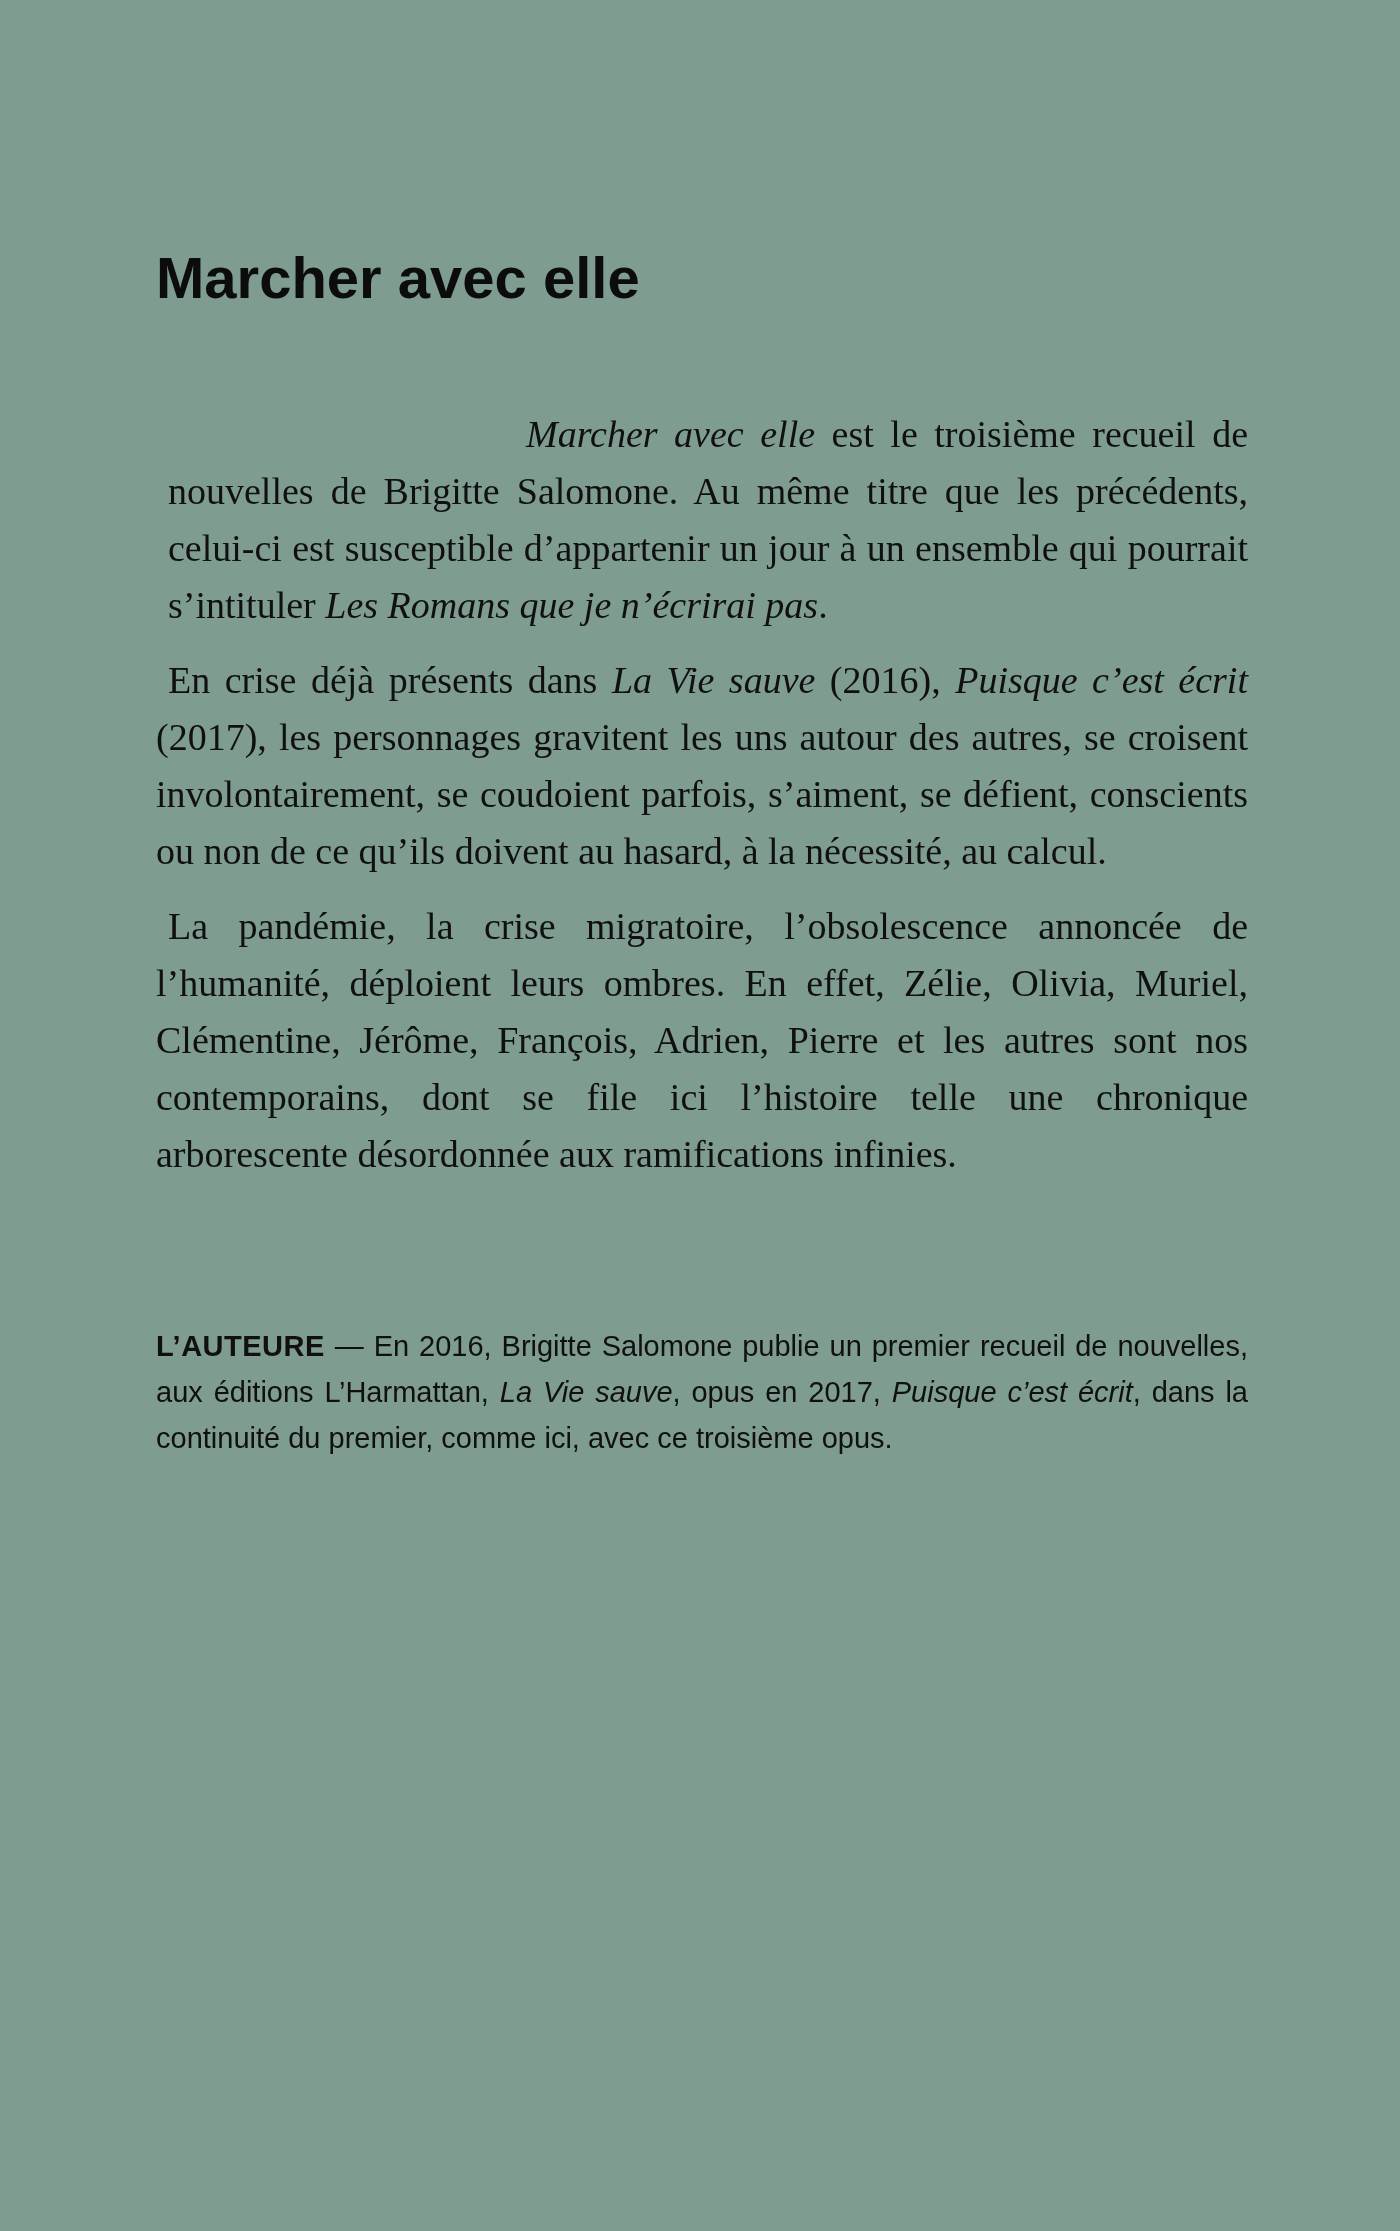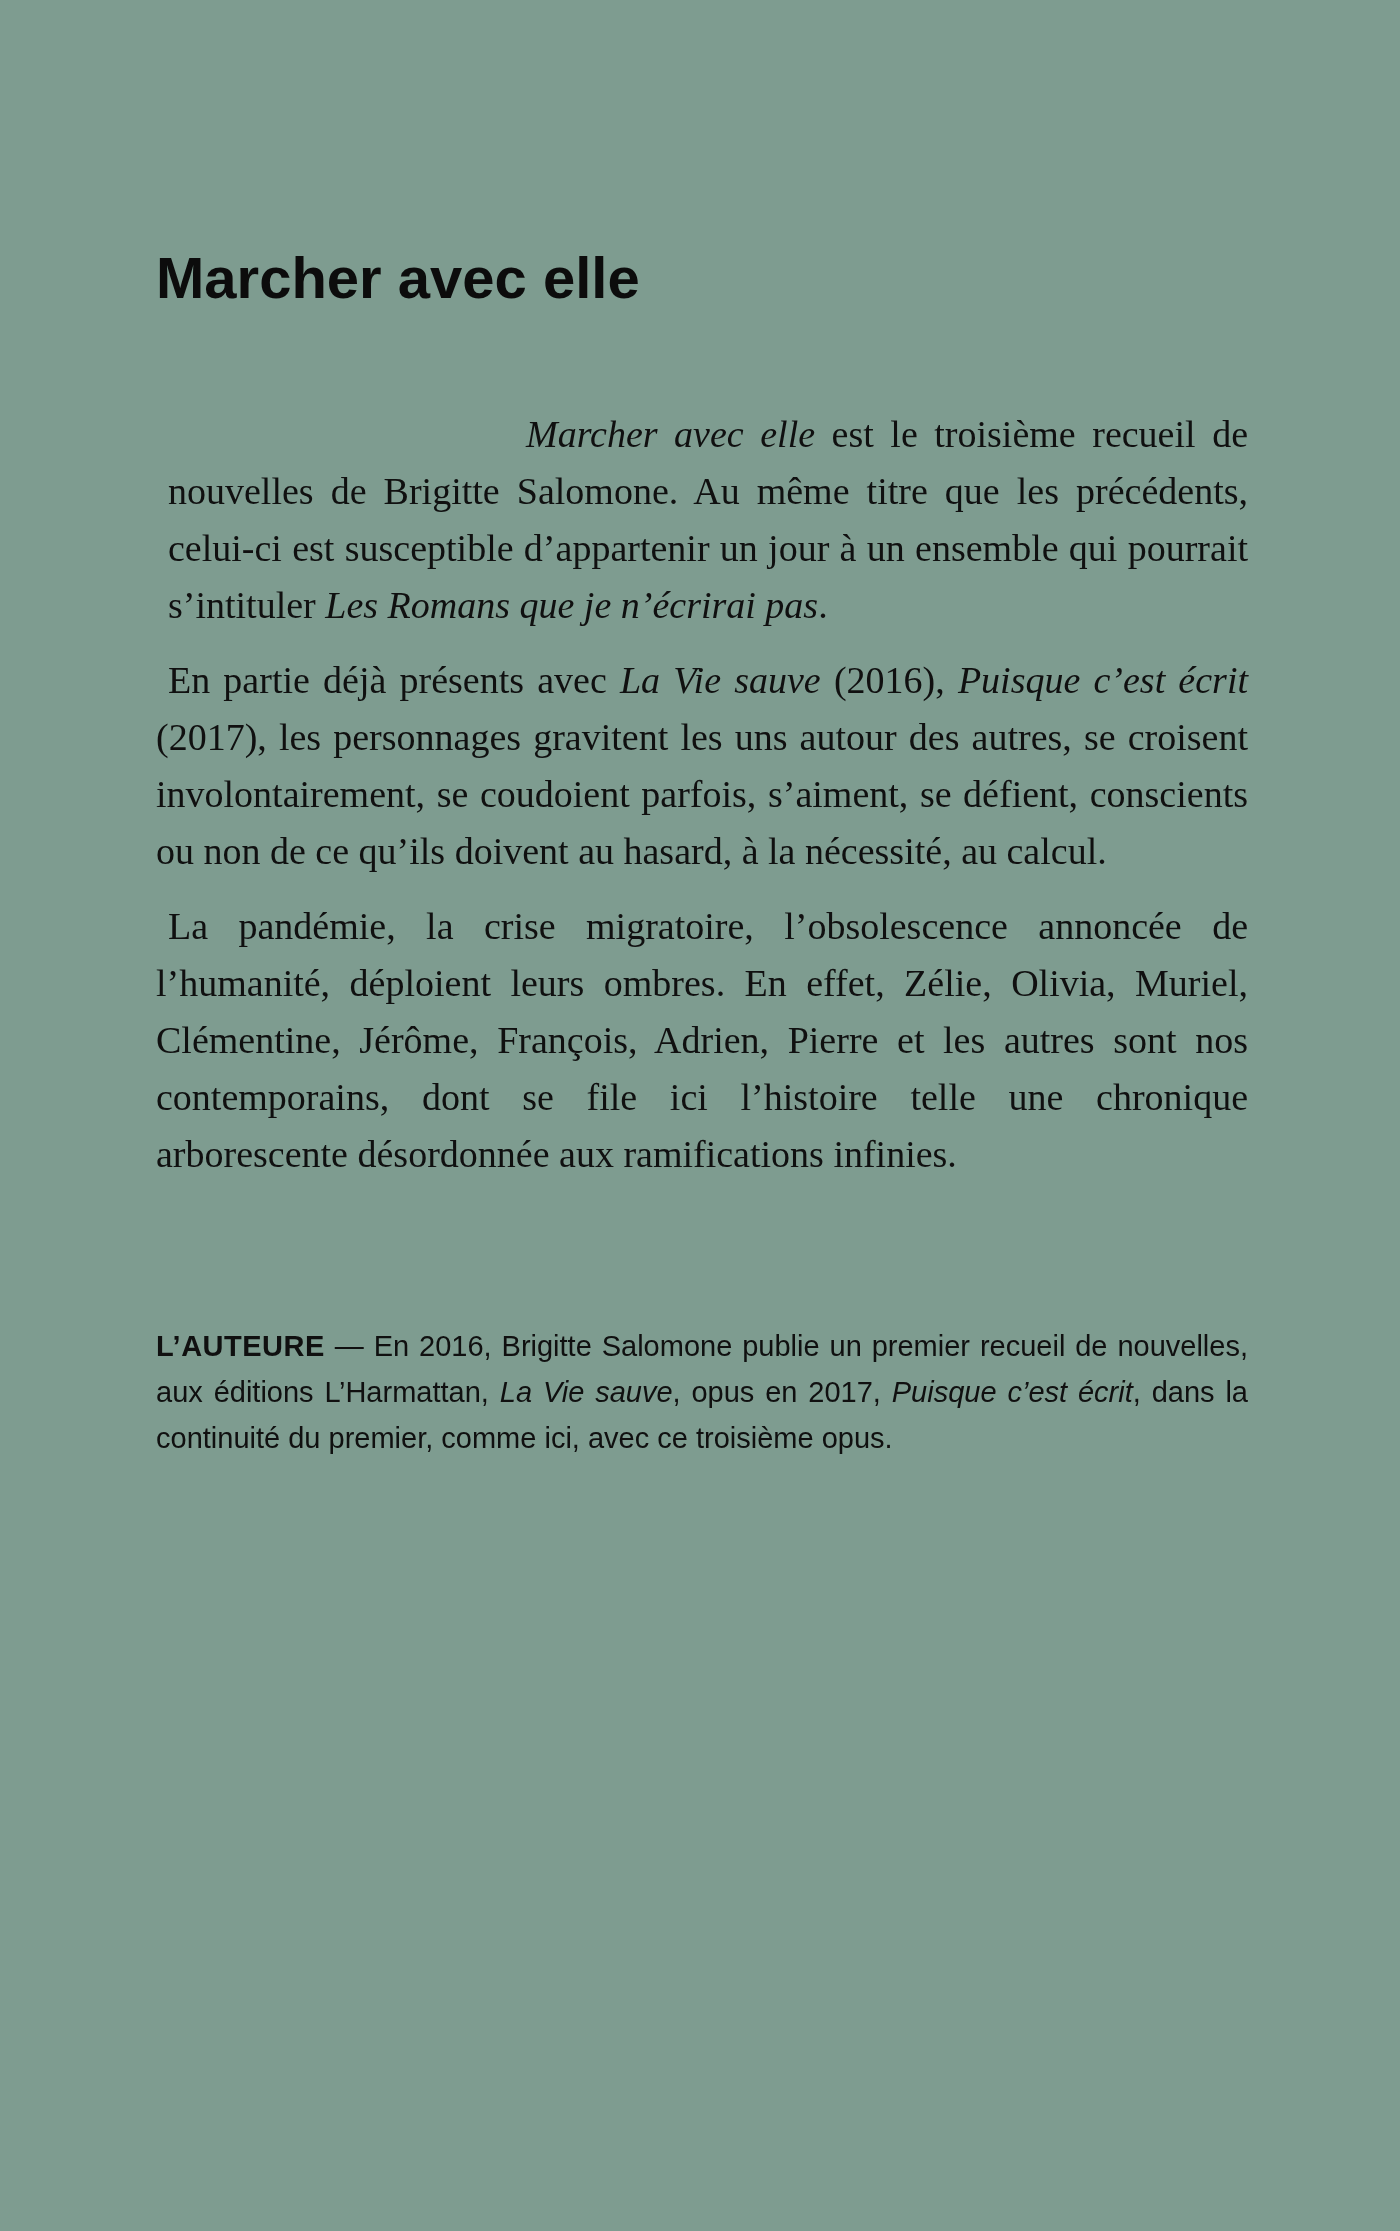--- a/index.html
+++ b/index.html
@@ -74,21 +74,21 @@
     white-space:nowrap;
   }
 </style>
 </head>
 <body style="background: rgb(126, 156, 144);">
 
 <div class="page" style="background: rgb(126, 156, 144); color: rgb(16, 16, 16);">
   <div class="content">
     <h1 class="title">Marcher avec elle</h1>
     <p class="para first"><span class="it">Marcher avec elle</span><span> est le troisième recueil de nouvelles de Brigitte Salomone. Au même titre que les précédents, celui-ci est susceptible d’appartenir un jour à un ensemble qui pourrait s’intituler </span><span class="it">Les Romans que je n’écrirai pas</span><span>.</span></p>
-    <p class="para"><span>En partie déjà présents avec </span><span class="it">La Vie sauve</span><span> (2016), </span><span class="it">Puisque c’est écrit</span><span> (2017), les personnages gravitent les uns autour des autres, se croisent involontairement, se coudoient parfois, s’aiment, se défient, conscients ou non de ce qu’ils doivent au hasard, à la nécessité, au calcul.</span></p>
+    <p class="para"><span>En crise déjà présents dans </span><span class="it">La Vie sauve</span><span> (2016), </span><span class="it">Puisque c’est écrit</span><span> (2017), les personnages gravitent les uns autour des autres, se croisent involontairement, se coudoient parfois, s’aiment, se défient, conscients ou non de ce qu’ils doivent au hasard, à la nécessité, au calcul.</span></p>
     <p class="para"><span>La pandémie, la crise migratoire, l’obsolescence annoncée de l’humanité, déploient leurs ombres. En effet, Zélie, Olivia, Muriel, Clémentine, Jérôme, François, Adrien, Pierre et les autres sont nos contemporains, dont se file ici l’histoire telle une chronique arborescente désordonnée aux ramifications infinies.</span></p>
     <p class="author"><span class="bd">L’AUTEURE</span><span>  —  En 2016, Brigitte Salomone publie un premier recueil de nouvelles, aux éditions L’Harmattan, </span><span class="it">La Vie sauve</span><span>, opus en 2017, </span><span class="it">Puisque c’est écrit</span><span>, dans la continuité du premier, comme ici, avec ce troisième opus.</span></p>
   </div>
 
   <div class="isbn">ISBN : 978-2-14-031925-9</div>
   <div class="price">40 €</div>
 
   <div class="barcode">
     <svg xmlns="http://www.w3.org/2000/svg" viewBox="0 0 83 100" preserveAspectRatio="none">
         <rect x="0" y="0" width="1" height="100"></rect>

